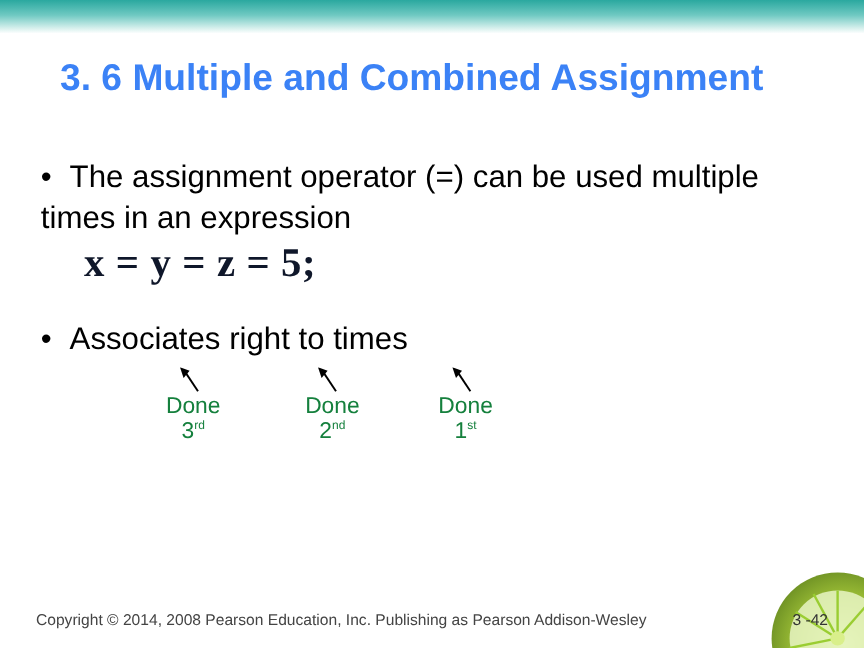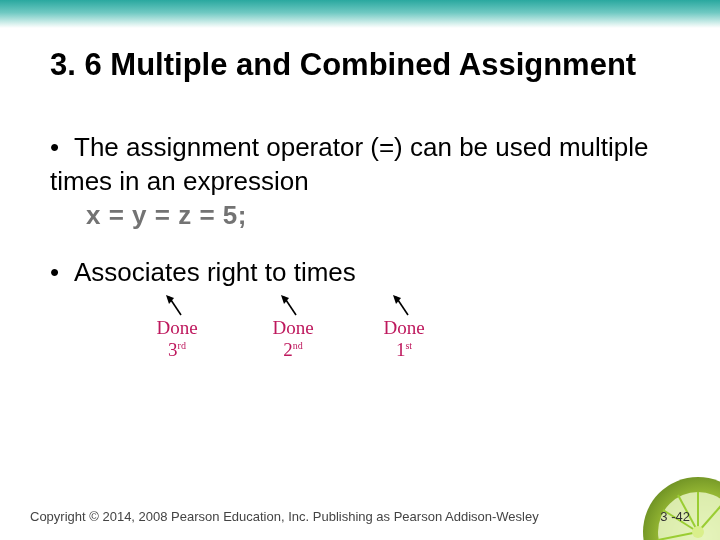--- a/index.html
+++ b/index.html
@@ -10,57 +10,57 @@
     background: #ffffff;
     position: relative;
     overflow: hidden;
   }
   .topbar {
     height: 28px;
     background: linear-gradient(to bottom, #2aa89f 0%, #6fc9c2 45%, #d9f1ee 85%, #ffffff 100%);
   }
   .title {
     font-size: 31px;
-    color: #000000;
+    color: #3b82f6;
     padding: 18px 30px 0 50px;
     line-height: 1.25;
   }
   .content {
-    padding: 45px 50px 0 50px;
+    padding: 45px 50px 0 34px;
   }
   .bullet {
     font-size: 26px;
     color: #000;
     line-height: 1.32;
     margin-bottom: 22px;
   }
   .bullet .dot {
     display: inline-block;
     width: 24px;
   }
   .indent {
     padding-left: 36px;
   }
   .code {
-    font-family: Liberation Sans, sans-serif;
+    font-family: Liberation Serif, serif;
     font-weight: bold;
-    color: #737373;
-    font-size: 26px;
+    color: #0f172a;
+    font-size: 34px;
     letter-spacing: 0.5px;
   }
   .done-row {
     position: relative;
     height: 80px;
     margin-top: 2px;
   }
   .done {
     position: absolute;
-    font-family: Liberation Serif, serif;
+    font-family: Liberation Sans, sans-serif;
     font-size: 19px;
-    color: #be185d;
+    color: #15803d;
     text-align: center;
     line-height: 1.15;
     top: 26px;
     width: 70px;
   }
   .done sup { font-size: 10px; }
   .d1 { left: 92px; }
   .d2 { left: 208px; }
   .d3 { left: 319px; }
   .arrow {

